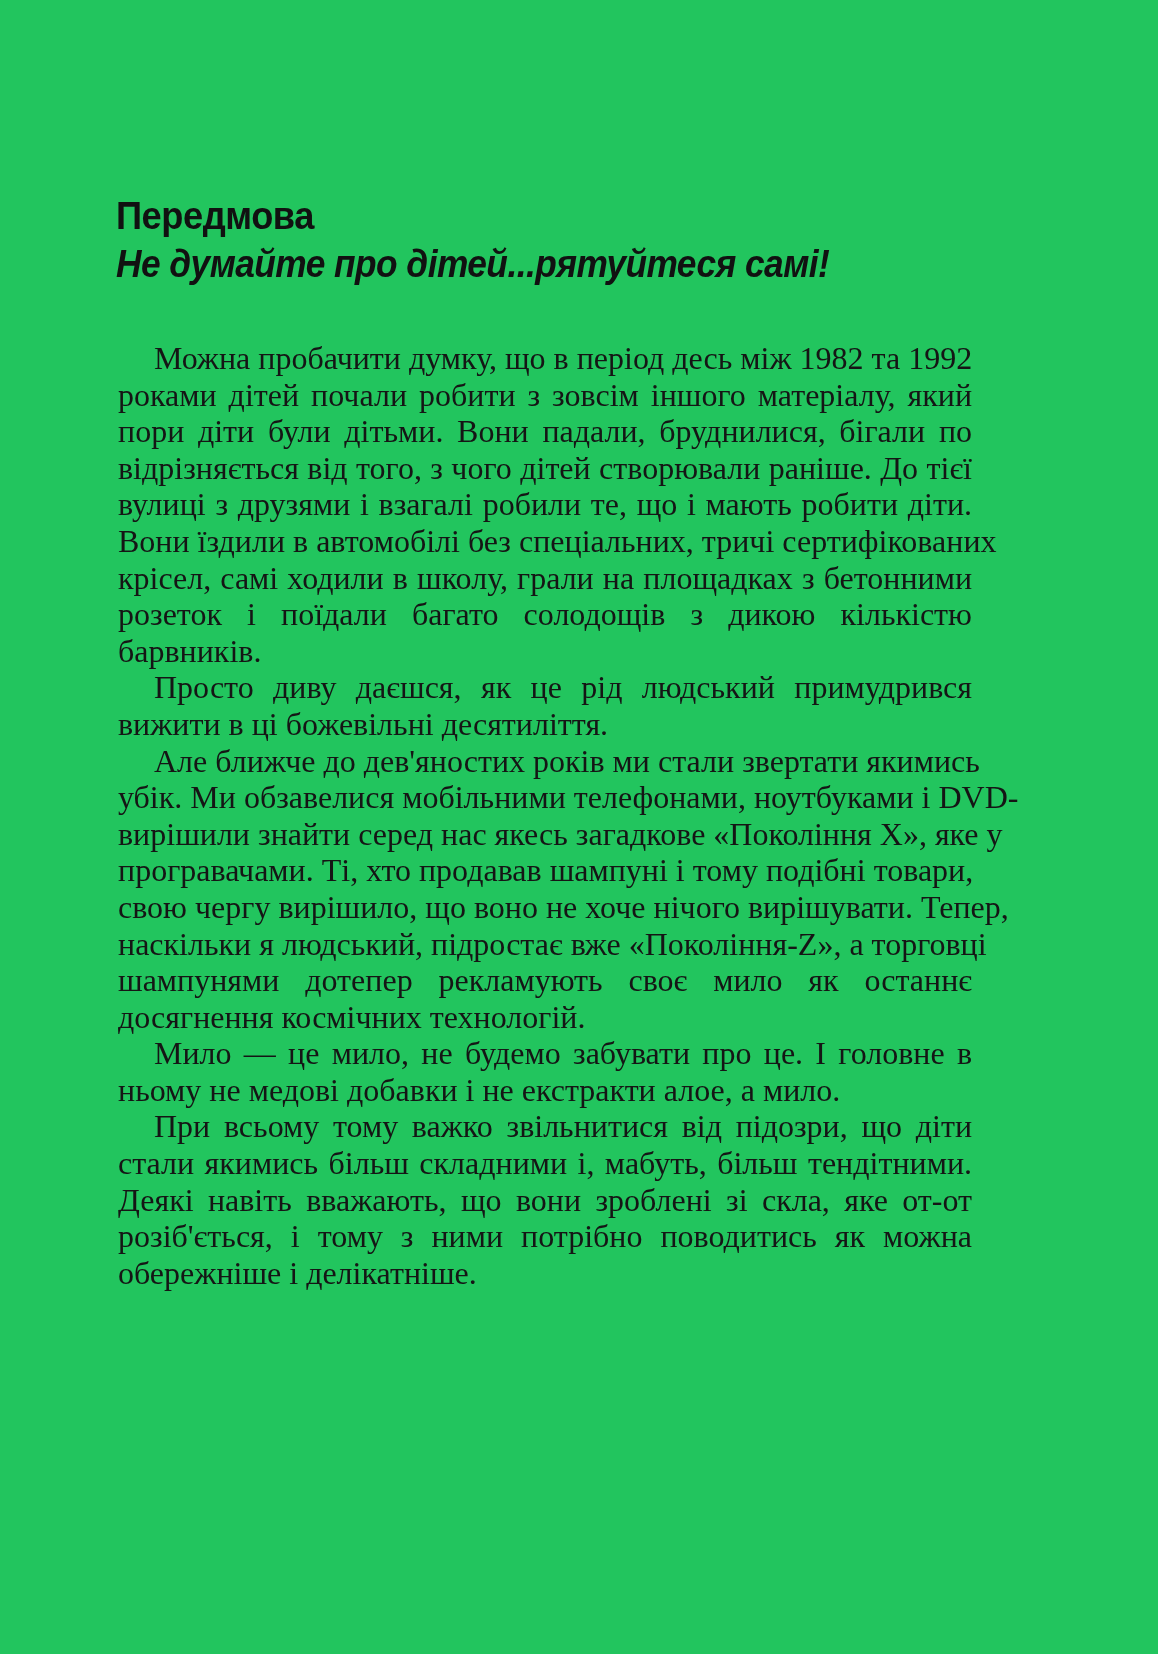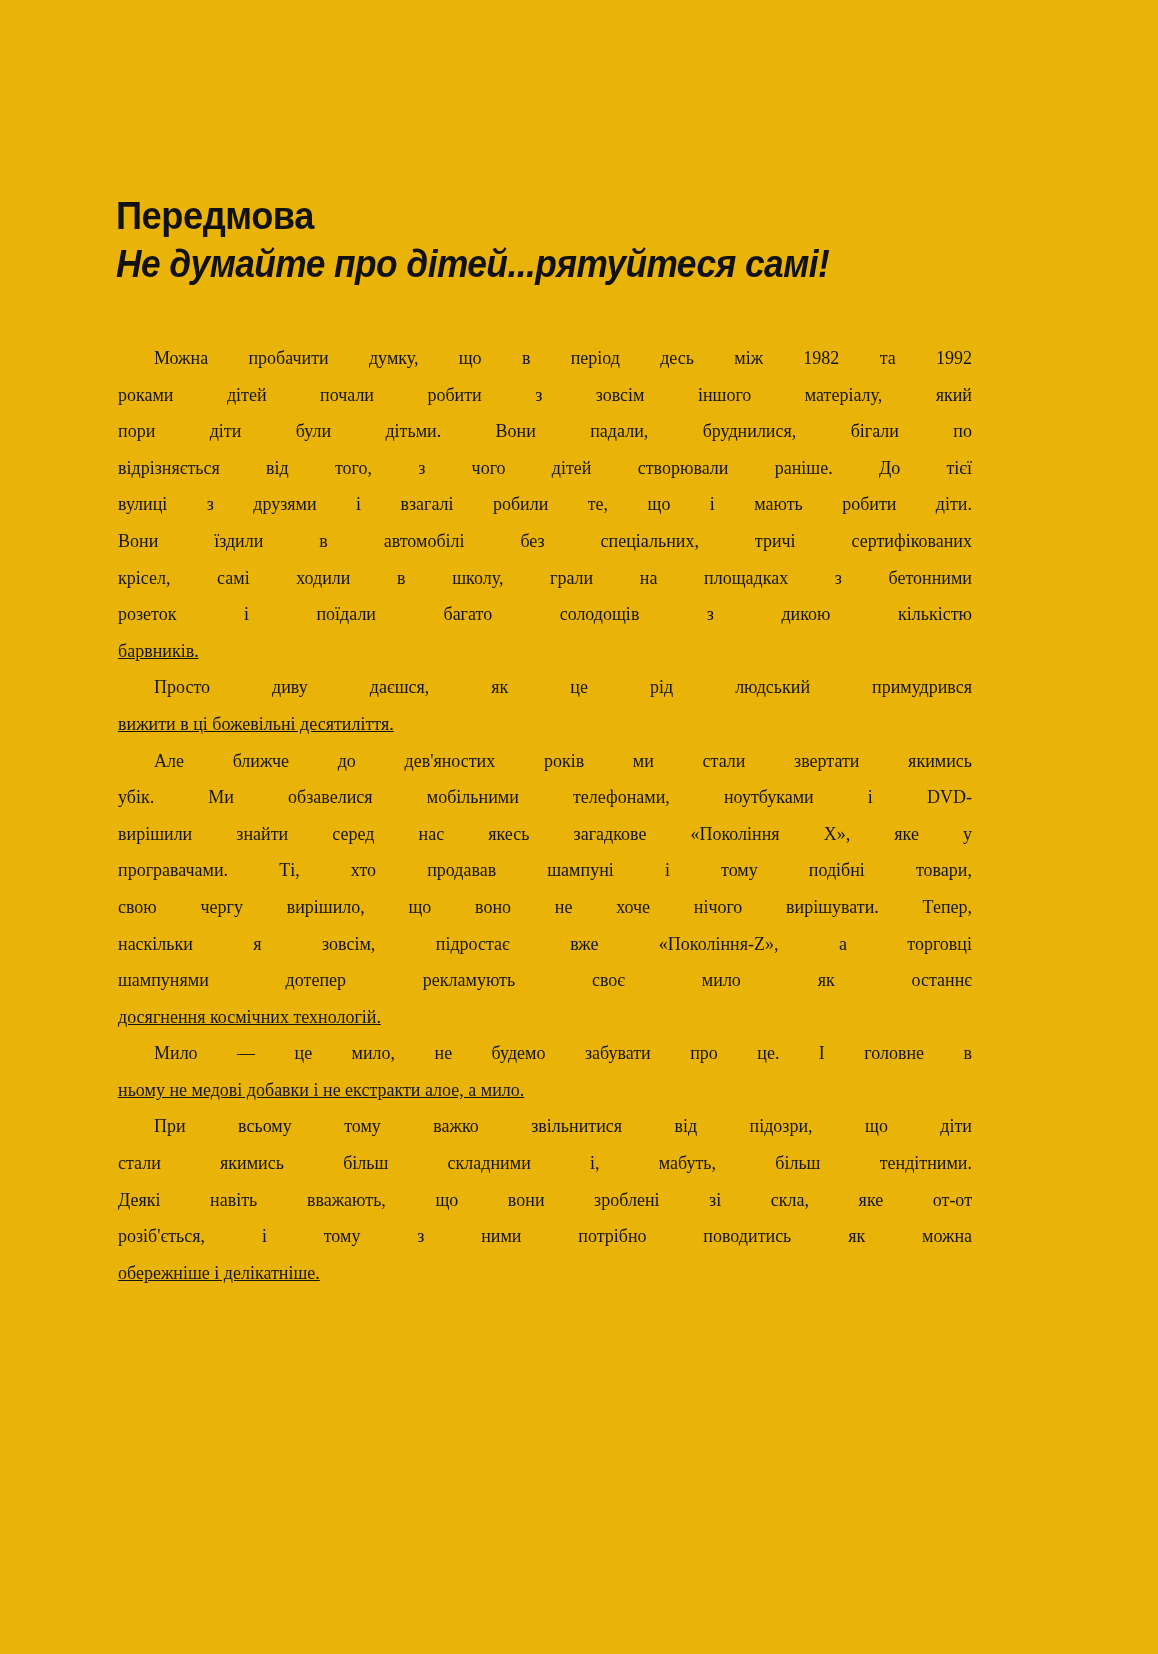--- a/index.html
+++ b/index.html
@@ -12,21 +12,21 @@
       height: 1654px;
       position: relative;
       overflow: hidden;
       color: #111111;
     }
     .page {
       position: absolute;
       left: 0; top: 0;
       width: 1158px;
       height: 1654px;
-      background: #eab308;
+      background: #22c55e;
     }
     .heading {
       position: absolute;
       left: 116px;
       top: 192px;
       width: 900px;
       font-family: "Liberation Sans", sans-serif;
       font-size: 39px;
       line-height: 48px;
       font-weight: bold;
@@ -49,38 +49,37 @@
       color: #111111;
       transform: scaleX(0.905);
       transform-origin: left top;
     }
     .body {
       position: absolute;
       left: 118px;
       top: 340px;
       width: 854px;
       font-family: "Liberation Serif", serif;
-      font-size: 18px;
+      font-size: 32px;
       color: #151515;
     }
     .line {
       height: 36.6px;
       line-height: 36.6px;
       white-space: nowrap;
       text-align: justify;
       text-align-last: justify;
       overflow: visible;
     }
     .line.indent {
       padding-left: 36px;
     }
     .line.last {
       text-align: center;
       text-align-last: left;
-      text-decoration: underline;
     }
   </style>
 </head>
 <body>
 
 <div class="page">
 
   <div class="heading">Передмова</div>
   <div class="subheading">Не думайте про дітей...рятуйтеся самі!</div>
 
@@ -102,21 +101,21 @@
       <div class="line indent">Просто диву даєшся, як це рід людський примудрився</div>
       <div class="line last">вижити в ці божевільні десятиліття.</div>
     </div>
 
     <div>
       <div class="line indent">Але ближче до дев'яностих років ми стали звертати якимись</div>
       <div class="line">убік. Ми обзавелися мобільними телефонами, ноутбуками і DVD-</div>
       <div class="line">вирішили знайти серед нас якесь загадкове «Покоління Х», яке у</div>
       <div class="line">програвачами. Ті, хто продавав шампуні і тому подібні товари,</div>
       <div class="line">свою чергу вирішило, що воно не хоче нічого вирішувати. Тепер,</div>
-      <div class="line">наскільки я зовсім, підростає вже «Покоління-Z», а торговці</div>
+      <div class="line">наскільки я людський, підростає вже «Покоління-Z», а торговці</div>
       <div class="line">шампунями дотепер рекламують своє мило як останнє</div>
       <div class="line last">досягнення космічних технологій.</div>
     </div>
 
     <div>
       <div class="line indent">Мило — це мило, не будемо забувати про це. І головне в</div>
       <div class="line last">ньому не медові добавки і не екстракти алое, а мило.</div>
     </div>
 
     <div>

